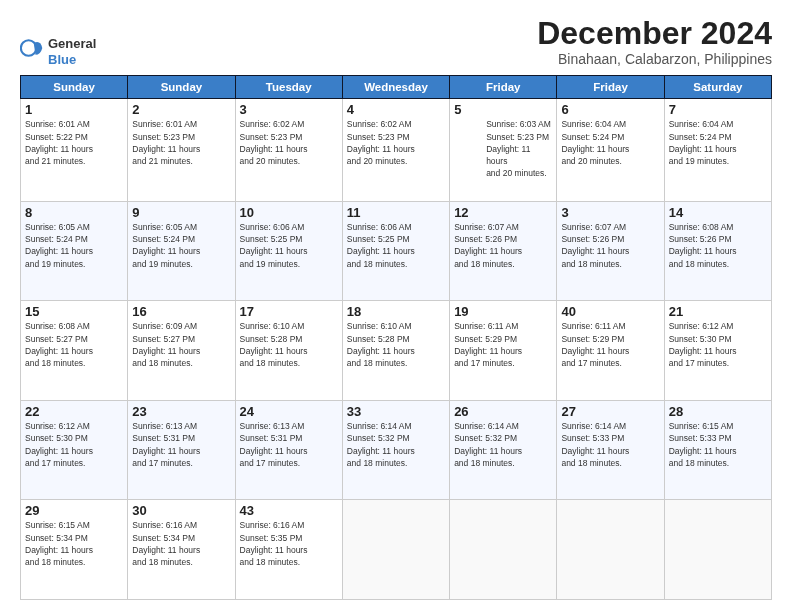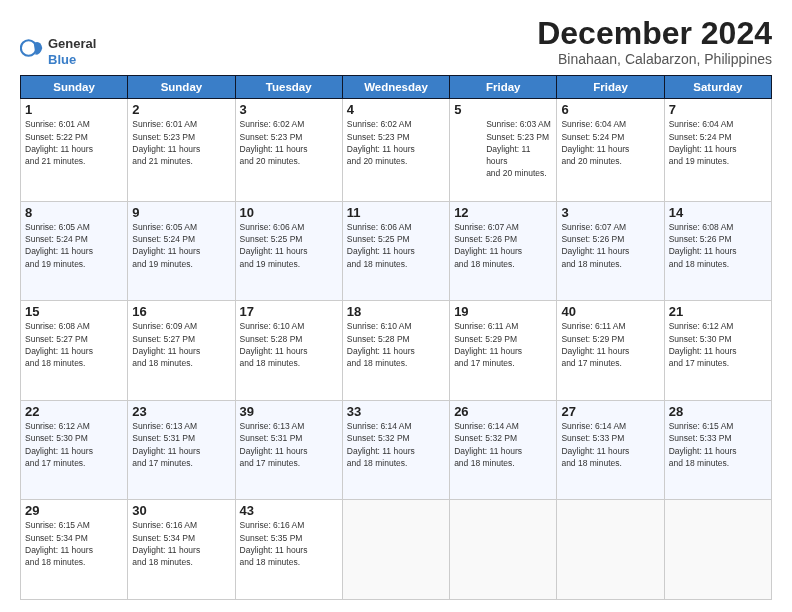--- a/index.html
+++ b/index.html
@@ -296,21 +296,21 @@
 and 17 minutes.</div>
           </td>
           <td>
             <span class="day-num">23</span>
             <div class="day-info" style="white-space: pre-line;">Sunrise: 6:13 AM
 Sunset: 5:31 PM
 Daylight: 11 hours
 and 17 minutes.</div>
           </td>
           <td>
-            <span class="day-num">39</span>
+            <span class="day-num">24</span>
             <div class="day-info" style="white-space: pre-line;">Sunrise: 6:13 AM
 Sunset: 5:31 PM
 Daylight: 11 hours
 and 17 minutes.</div>
           </td>
           <td>
             <span class="day-num">33</span>
             <div class="day-info" style="white-space: pre-line;">Sunrise: 6:14 AM
 Sunset: 5:32 PM
 Daylight: 11 hours

